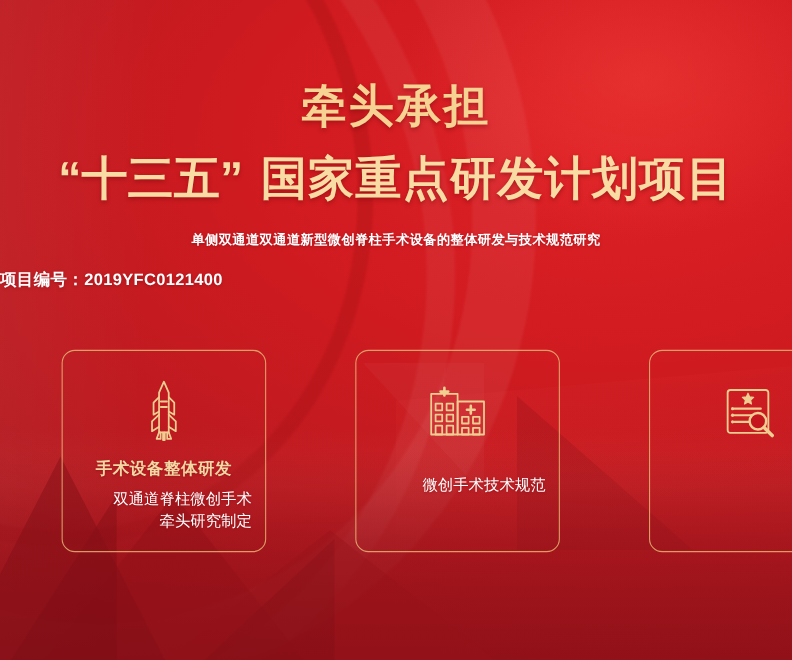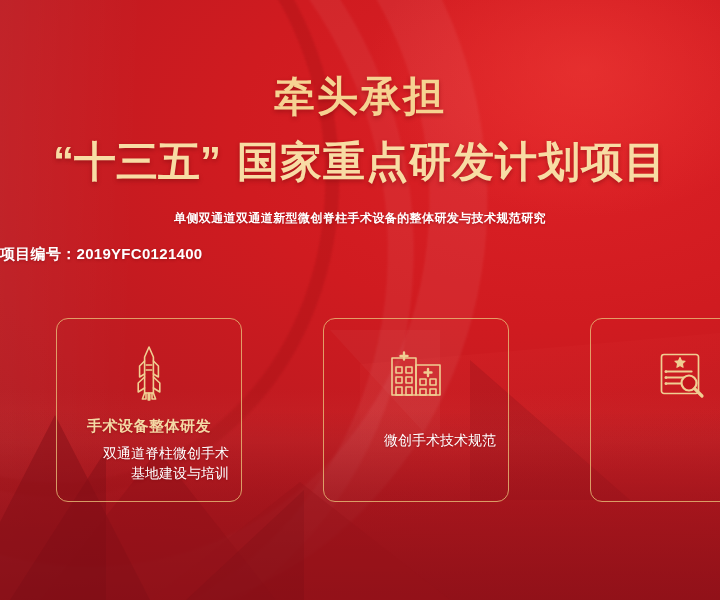--- a/index.html
+++ b/index.html
@@ -303,21 +303,21 @@
             <path d="M17.2 20 L22.8 20"></path>
             <path d="M17.2 25 L22.8 25"></path>
             <path d="M15.6 48 L13.4 54 L17 54 L17 48"></path>
             <path d="M24.4 48 L26.6 54 L23 54 L23 48"></path>
             <path d="M19.2 48 L19.2 55 L20.8 55 L20.8 48"></path>
           </svg>
         </div>
         <div class="card-title">手术设备整体研发</div>
         <div class="card-desc">
           <span>双通道脊柱微创手术</span><br>
-          <span>基地建设与培训</span>
+          <span>牵头研究制定</span>
         </div>
       </div>
 
       <div class="card">
         <div class="card-icon">
           <svg width="56" height="46" viewBox="0 0 56 46" fill="none" stroke="#F0CE92" stroke-width="1.6" stroke-linejoin="round" stroke-linecap="round">
             <rect x="4" y="7" width="24" height="37"></rect>
             <rect x="28" y="14" width="24" height="30"></rect>
             <path d="M16 1.5 L16 8.5 M12.5 5 L19.5 5" stroke-width="2.4"></path>
             <path d="M40 18 L40 25 M36.5 21.5 L43.5 21.5" stroke-width="2.4"></path>

